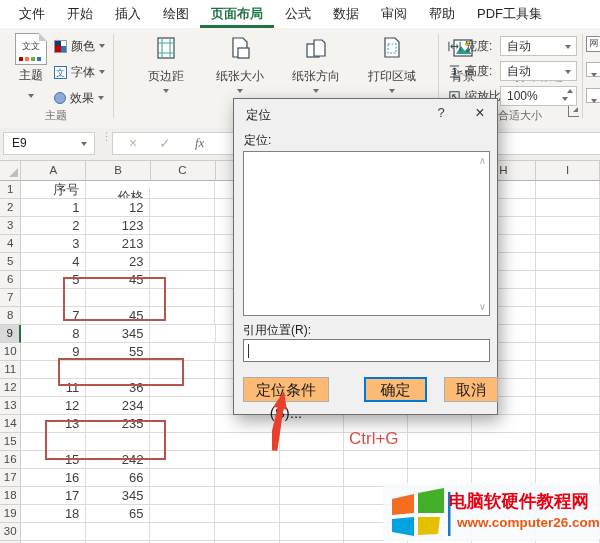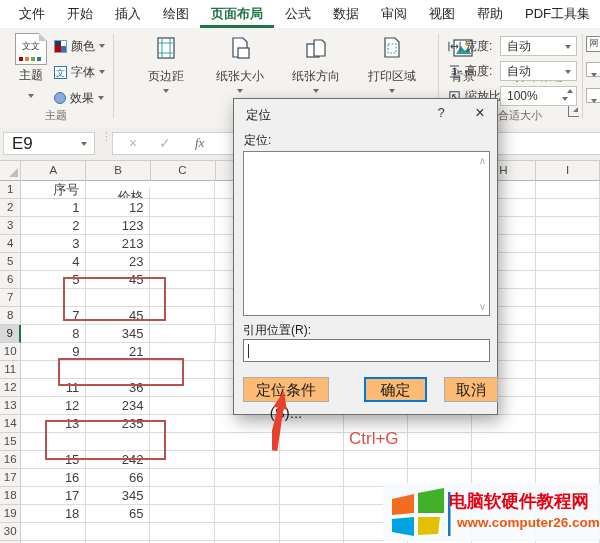--- a/index.html
+++ b/index.html
@@ -32,21 +32,21 @@
   .scalebox .chev{position:absolute;right:5px;top:8px;}
   .spin{position:absolute;right:3px;top:2px;display:flex;flex-direction:column;gap:3px;}
   .spin .up{width:0;height:0;border-left:3px solid transparent;border-right:3px solid transparent;border-bottom:4px solid #6d6d6d;}
   .launcher{position:absolute;left:568px;top:78px;width:10px;height:10px;border-left:1px solid #777;border-bottom:1px solid #777;}
   .launcher:after{content:"";position:absolute;right:1px;top:1px;width:0;height:0;border-top:5px solid transparent;border-right:5px solid #777;}
   .partialicon{position:absolute;left:586px;top:8px;width:14px;height:14px;border:1px solid #8a8a8a;font-size:9px;line-height:13px;text-align:center;color:#555;background:#fdfdfd;}
   .pchk{position:absolute;left:586px;width:13px;height:13px;border:1px solid #b5b2ae;background:#fff;text-align:center;}
   .pchk .chev{margin-top:4px;}
   
   .fbar{position:absolute;left:0;top:128px;width:600px;height:32px;background:#f1efec;border-bottom:1px solid #d8d6d2;}
-  .namebox{position:absolute;left:3px;top:4px;width:92px;height:23px;background:#fff;border:1px solid #d2d0cc;box-sizing:border-box;font-size:17px;color:#222;line-height:21px;padding-left:8px;}
+  .namebox{position:absolute;left:3px;top:4px;width:92px;height:23px;background:#fff;border:1px solid #d2d0cc;box-sizing:border-box;font-size:12px;color:#222;line-height:21px;padding-left:8px;}
   .namebox .chev{position:absolute;right:7px;top:9px;}
   .fdots{position:absolute;left:101px;top:5px;color:#b3b0ad;font-size:11px;letter-spacing:0;line-height:7px;}
   .fxarea{position:absolute;left:112px;top:4px;width:488px;height:23px;background:#fff;border:1px solid #d2d0cc;border-right:none;box-sizing:border-box;}
   .fxic{position:absolute;top:2px;font-size:14px;color:#b7b4b1;}
   .fxfx{position:absolute;left:82px;top:2px;font-size:13px;color:#6f6f6f;font-style:italic;font-family:"Liberation Serif",serif;}
   
   .sheet{position:absolute;left:0;top:160px;width:600px;height:383px;background:#fff;border-top:1px solid #cfcdc9;}
   .colhdr{display:flex;height:20px;}
   .hcell{background:#f4f3f1;border-right:1px solid #cfcdc9;border-bottom:1px solid #b8b6b2;box-sizing:border-box;font-size:11.5px;color:#4a4a4a;text-align:center;line-height:19px;}
   .corner{position:relative;}
@@ -86,21 +86,20 @@
 
 <div class="tabbar">
     <div class="tab">文件</div>
     <div class="tab">开始</div>
     <div class="tab">插入</div>
     <div class="tab">绘图</div>
     <div class="tab active">页面布局</div>
     <div class="tab">公式</div>
     <div class="tab">数据</div>
     <div class="tab">审阅</div>
-    <div class="tab">视图</div>
     <div class="tab">帮助</div>
     <div class="tab">PDF工具集</div>
   </div>
 
 <div class="ribbon">
 
   <div class="bigbtn">
     <div class="bigicon">文文
       <span class="fold"></span>
       <span class="dots">
@@ -352,21 +351,21 @@
       <div class="cell" style="width: 66px;"></div>
       <div class="cell" style="width: 66px;"></div>
       <div class="cell" style="width: 66px;"></div>
       <div class="cell" style="width: 66px;"></div>
       <div class="cell" style="width: 66px;"></div>
       <div class="cell" style="width: 66px;"></div>
     </div>
     <div class="srow">
       <div class="rowhdr">10</div>
       <div class="cell" style="width: 67px;">9</div>
-      <div class="cell" style="width: 66px;">21</div>
+      <div class="cell" style="width: 66px;">55</div>
       <div class="cell" style="width: 67px;"></div>
       <div class="cell" style="width: 66px;"></div>
       <div class="cell" style="width: 66px;"></div>
       <div class="cell" style="width: 66px;"></div>
       <div class="cell" style="width: 66px;"></div>
       <div class="cell" style="width: 66px;"></div>
       <div class="cell" style="width: 66px;"></div>
     </div>
     <div class="srow">
       <div class="rowhdr">11</div>

